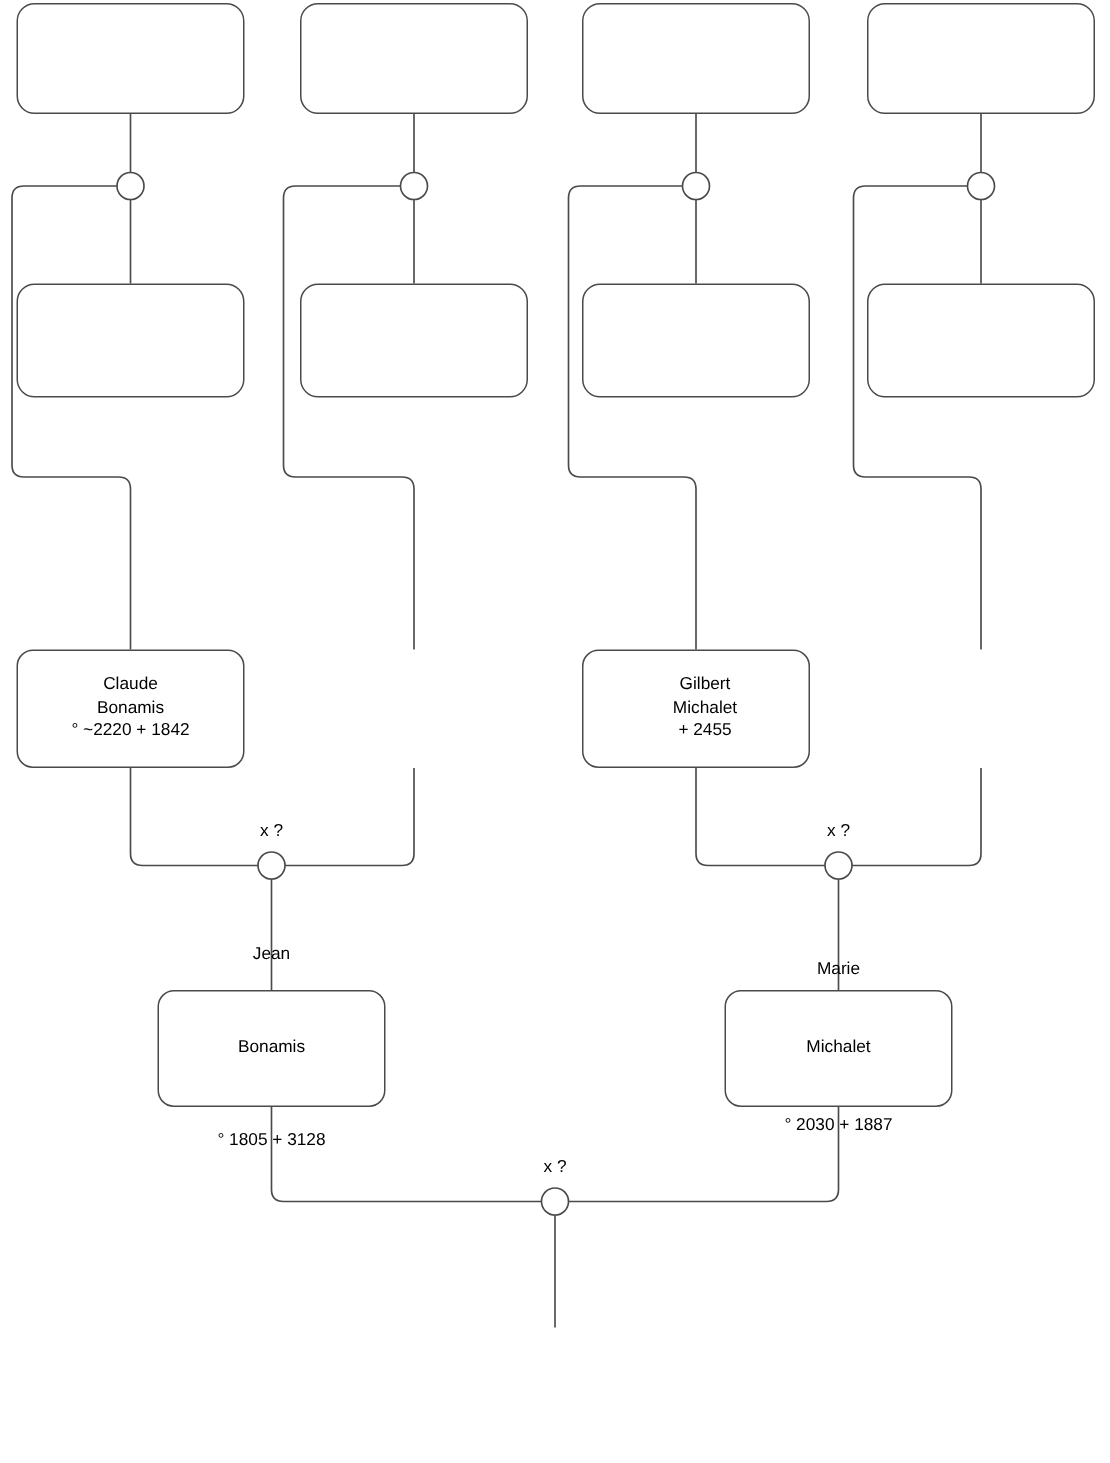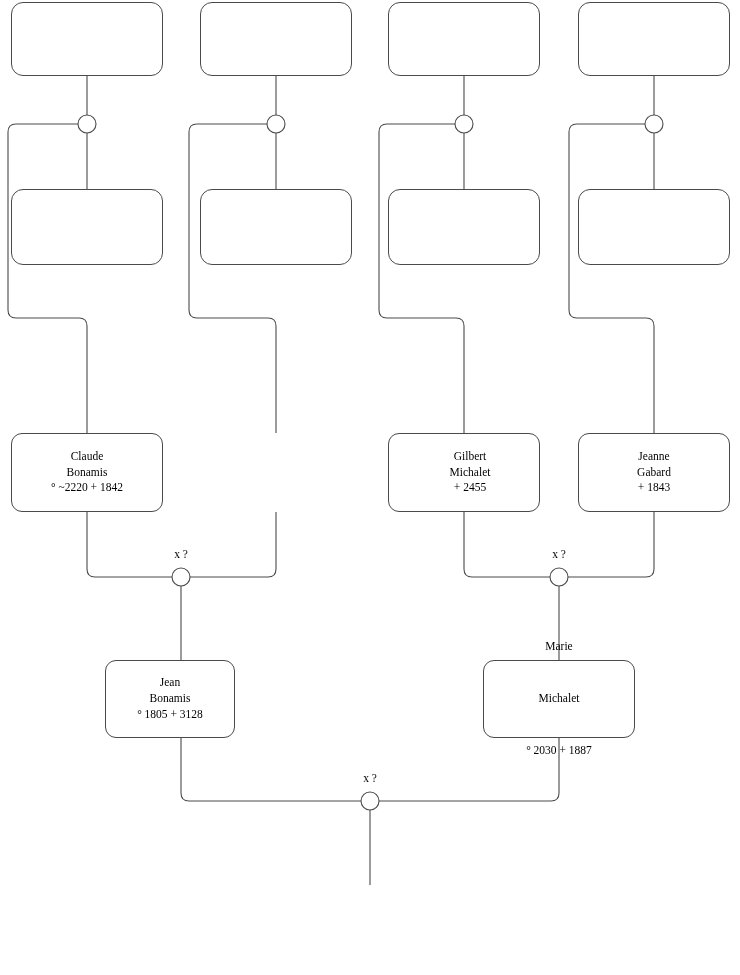--- a/index.html
+++ b/index.html
@@ -5,21 +5,21 @@
   html, body {
     margin: 0;
     padding: 0;
     background: #ffffff;
   }
   #canvas {
     position: relative;
     width: 740px;
     height: 975px;
     background: #ffffff;
-    font-family: Liberation Serif, serif;
+    font-family: Liberation Sans, sans-serif;
     overflow: hidden;
   }
   #wires {
     position: absolute;
     left: 0;
     top: 0;
     width: 740px;
     height: 975px;
     pointer-events: none;
   }
@@ -114,27 +114,22 @@
   <div class="node" style="left:11px; top:433px; width:152px; height:79px;">
     <span class="ln">Claude</span>
     <span class="ln">Bonamis</span>
     <span class="ln">° ~2220 + 1842</span>
   </div>
   <div class="node" style="left:388px; top:433px; width:152px; height:79px;padding-left:12px;">
     <span class="ln">Gilbert</span>
     <span class="ln">Michalet</span>
     <span class="ln">+ 2455</span>
   </div>
-  <div class="node" style="left:578px; top:433px; width:152px; height:79px;">
-    <span class="ln">Jeanne</span>
-    <span class="ln">Gabard</span>
-    <span class="ln">+ 1843</span>
-  </div>
 
-  <div class="node" style="left:105px; top:660px; width:130px; height:78px;">
+  <div class="node" style="left:105px; top:660px; width:152px; height:78px;gap:46px;">
     <span class="ln">Jean</span>
     <span class="ln">Bonamis</span>
     <span class="ln">° 1805 + 3128</span>
   </div>
   <div class="node" style="left:483px; top:660px; width:152px; height:78px;gap:36px;">
     <span class="ln">Marie</span>
     <span class="ln">Michalet</span>
     <span class="ln">° 2030 + 1887</span>
   </div>
 

